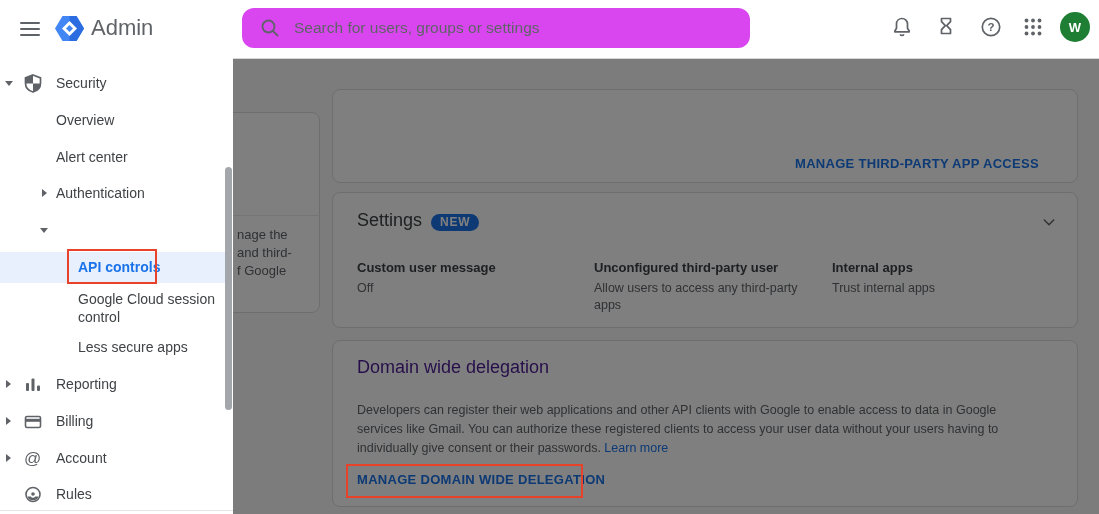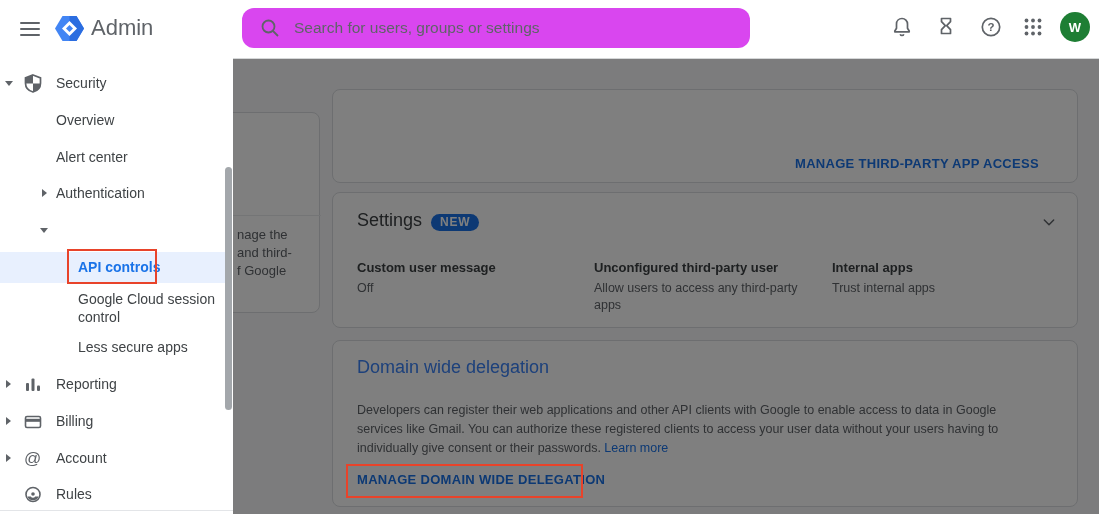--- a/index.html
+++ b/index.html
@@ -54,21 +54,21 @@
   .card-title { position:absolute; left:24px; font-size:18px; white-space:nowrap; }
   .settings-card .card-title { top:17px; color:#3c4043; }
   .new-badge { position:absolute; left:98px; top:21px; height:17px; padding:0 9px; border-radius:9px; background:#1a73e8;
      color:#fff; font-size:12px; font-weight:bold; letter-spacing:0.8px; line-height:17px; }
   .chevron { position:absolute; right:20px; top:21px; cursor:pointer; }
   .scol { position:absolute; top:59px;margin-top:8px; }
   .scol .ctitle { font-size:13px; font-weight:bold; color:#3c4043; white-space:nowrap; }
   .scol .cvalue { margin-top:5px; font-size:12.5px; color:#5f6368; line-height:17px; }
   .col1 { left:24px; width:215px; } .col2 { left:261px; width:228px; } .col3 { left:499px; width:215px; }
   .domain-card { left:99px; top:281px; width:746px; height:167px; }
-  .domain-card .card-title { top:16px; color:#3b82f6; }
+  .domain-card .card-title { top:16px; color:#4c1d95; }
   .para { position:absolute; left:24px; top:60px; font-size:12.5px; line-height:19px; color:#5f6368; }
   .para .pline { white-space:nowrap; }
   .learn-more { color:#1a73e8; cursor:pointer; }
   .cta { left:24px; top:131px; }
   .scrim { position:absolute; left:0; top:0; width:866px; height:456px; background:rgba(0,0,0,0.5); z-index:50; }
   .annot { position:absolute; border:2px solid #e8432a; z-index:60; }
   .annot-delegation { left:113px; top:405px; width:237px; height:34px; }
   .annot-api { position:absolute; left:67px; top:191px; width:90px; height:35px; border:2px solid #e8432a; z-index:25; }
 </style>
 </head>

